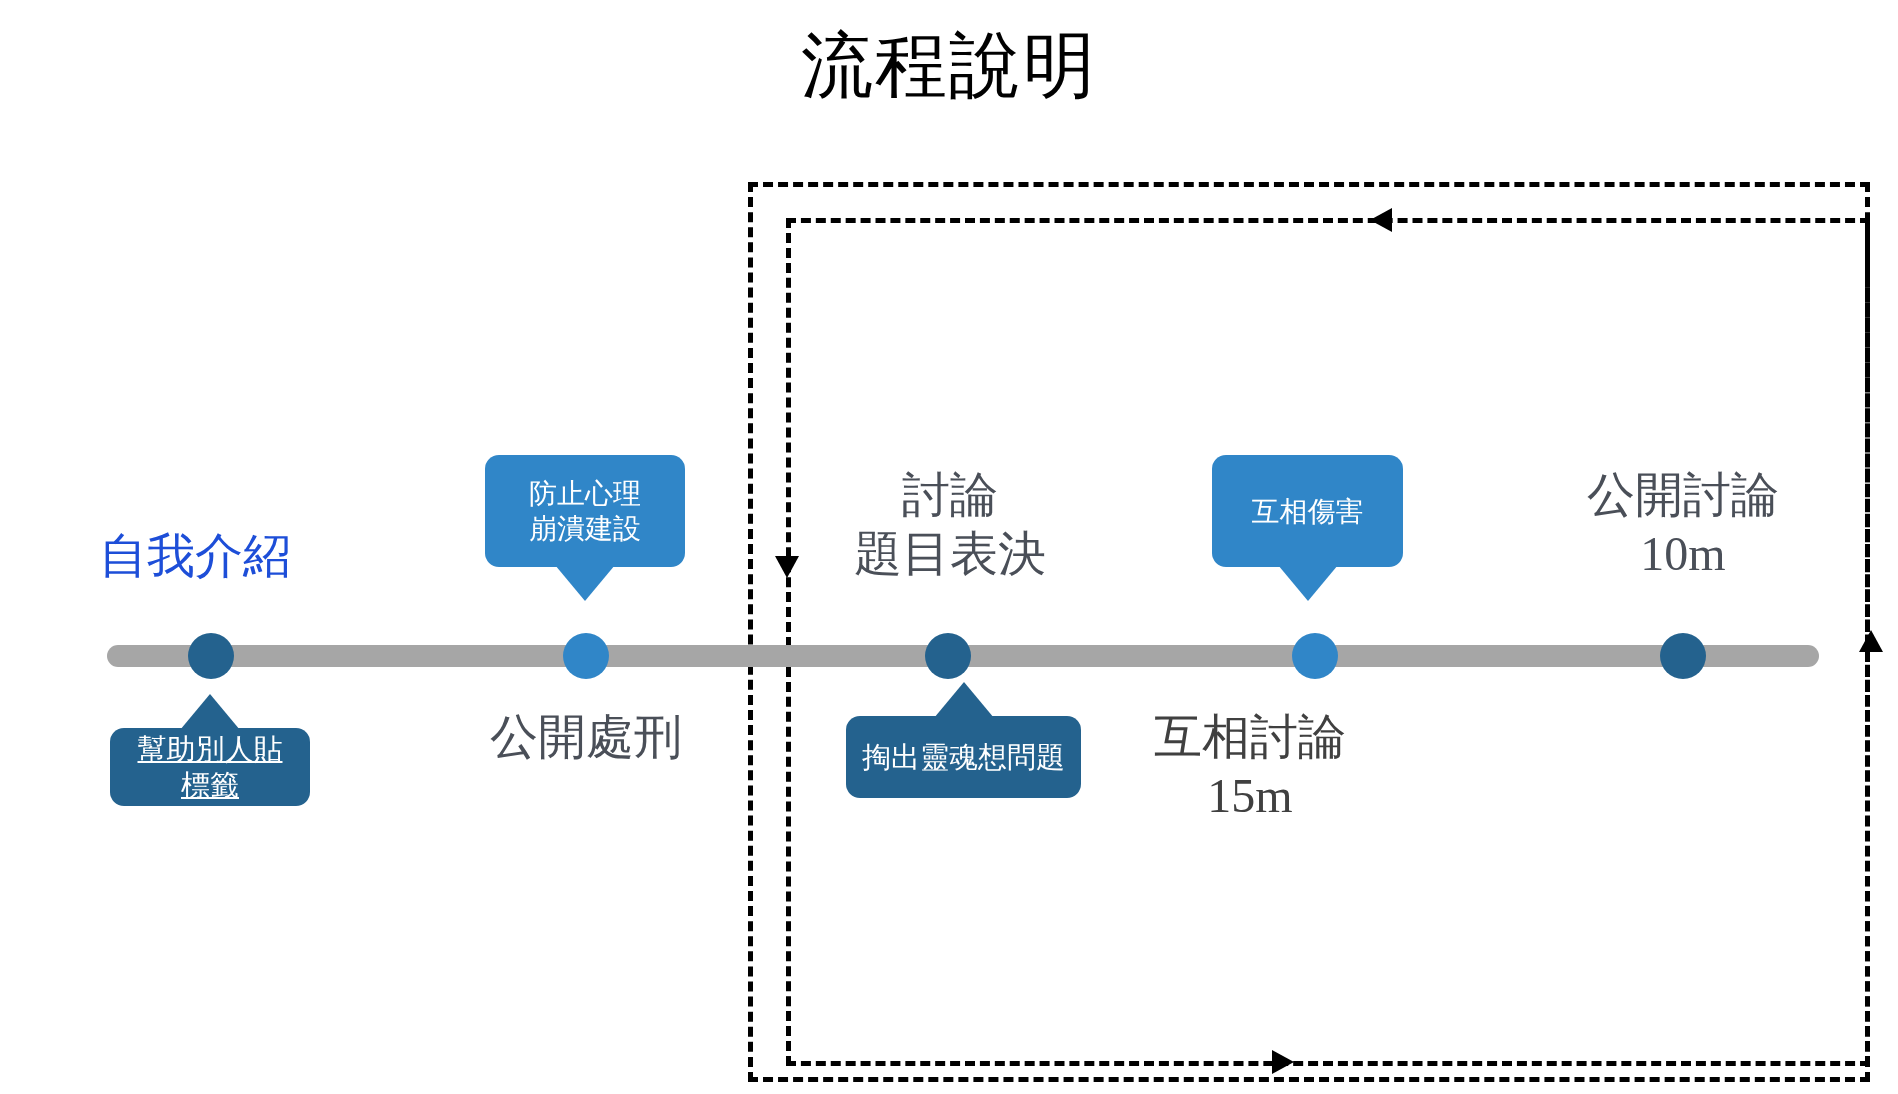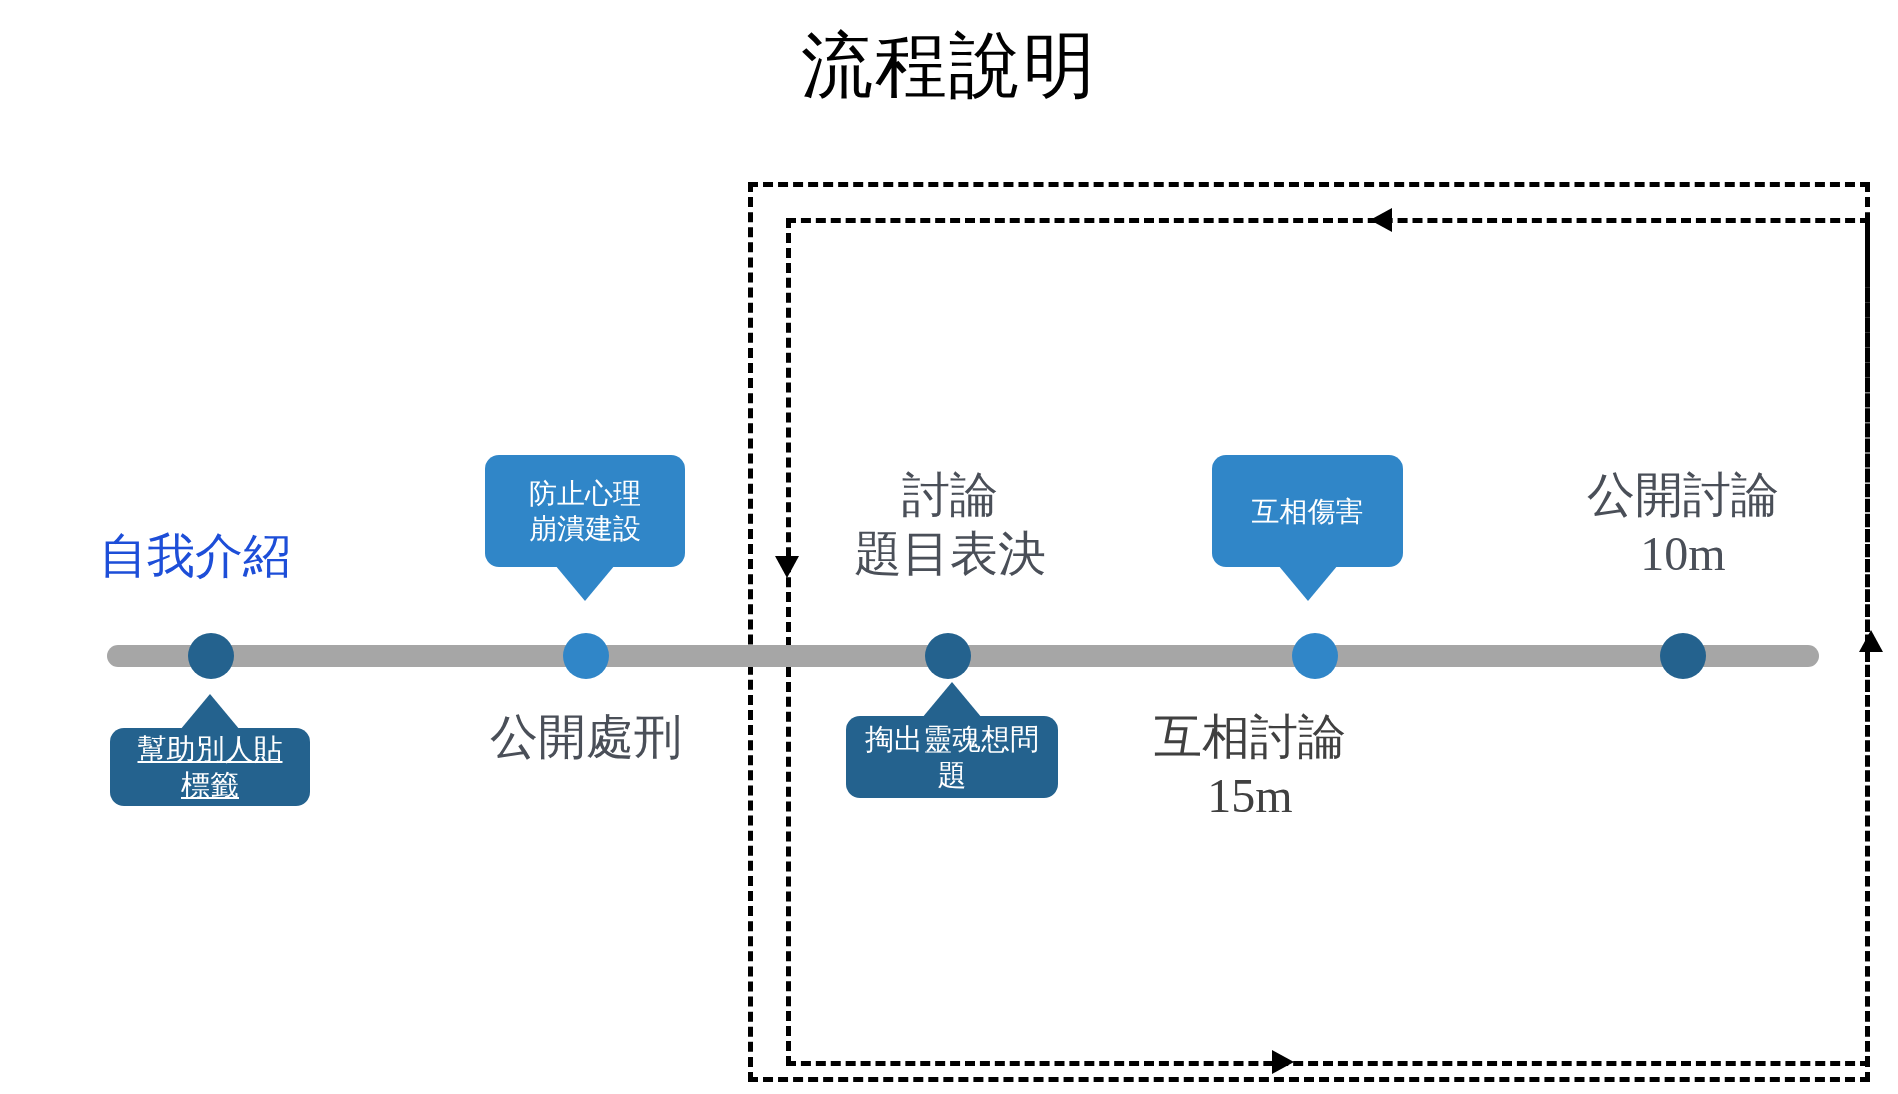--- a/index.html
+++ b/index.html
@@ -200,21 +200,21 @@
     <span class="notch"></span>
     <span class="txt">幫助別人貼標籤</span>
   </div>
 
   <div class="callout light down" style="left:485px; top:455px; width:200px; height:112px; font-size:28px;">
     <span class="notch"></span>
     <span class="txt">防止心理
 崩潰建設</span>
   </div>
 
-  <div class="callout dark up" style="left:846px; top:716px; width:212px; height:82px; font-size:29px;">
+  <div class="callout dark up" style="left:846px; top:716px; width:235px; height:82px; font-size:29px;">
     <span class="notch"></span>
     <span class="txt">掏出靈魂想問題</span>
   </div>
 
   <div class="callout light down" style="left:1212px; top:455px; width:191px; height:112px; font-size:28px;">
     <span class="notch"></span>
     <span class="txt">互相傷害</span>
   </div>
 
 

